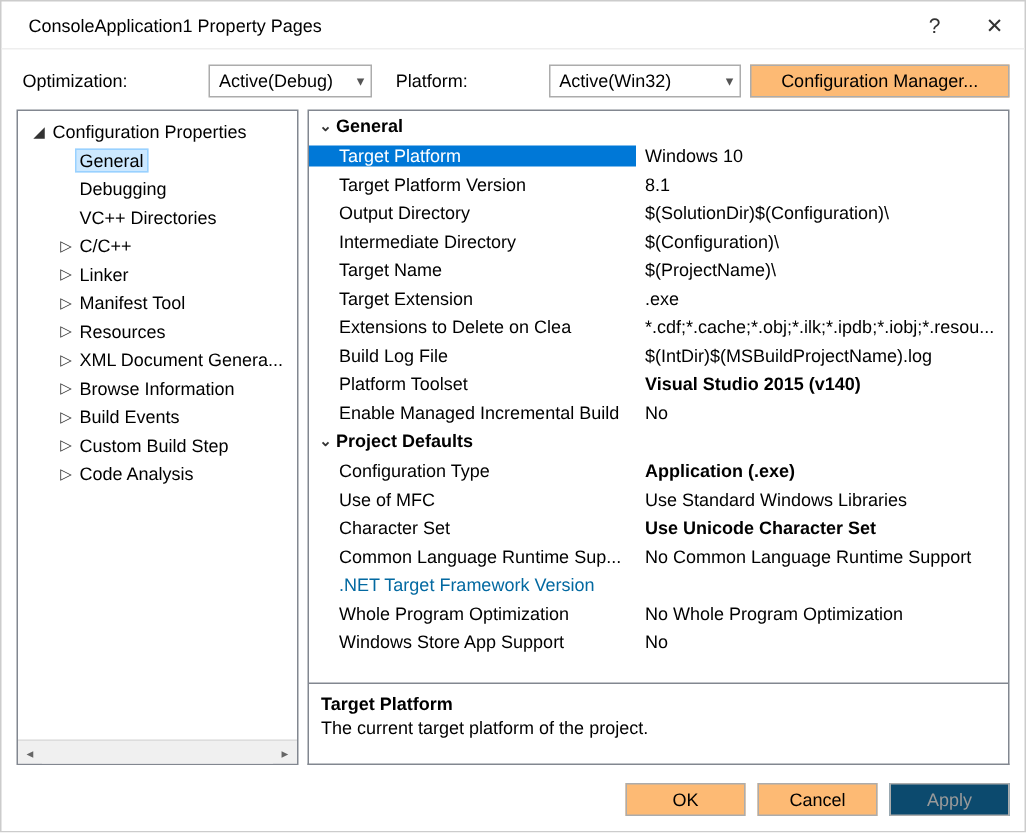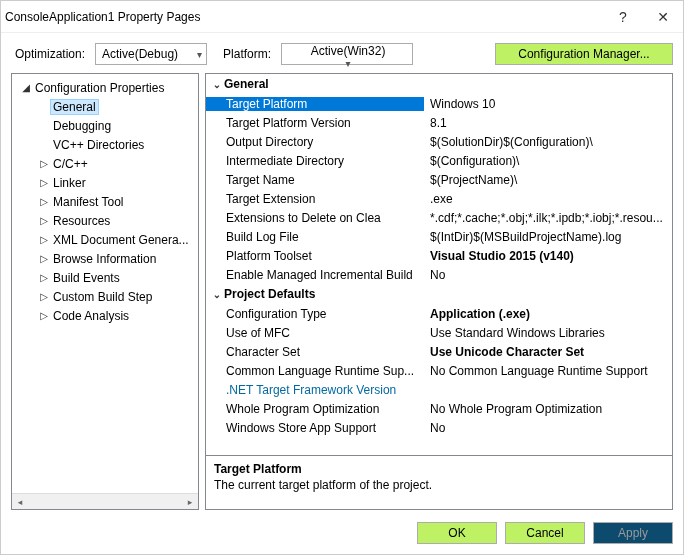--- a/index.html
+++ b/index.html
@@ -8,39 +8,39 @@
     font-size: 12px;
     color: #000;
     background: #fff;
     width: 684px;
     height: 555px;
     overflow: hidden;
   }
   .dialog { width: 684px; height: 555px; border: 1px solid #ccc; display: flex; flex-direction: column; }
   .titlebar {
     height: 32px; display: flex; align-items: center;
-    padding: 0 0 0 4px; font-size: 12px;
+    padding: 0 0 0 18px; font-size: 12px;
     border-bottom: 1px solid #eee;
   }
   .titlebar .title { flex: 1; }
   .titlebar .winbtn { width: 40px; height: 32px; display:flex; align-items:center; justify-content:center; font-size:14px; color:#333; }
 
   .config-row { display:flex; align-items:center; gap:6px; padding: 10px 10px 8px 14px; }
   .config-row .lbl { margin-right:4px; }
   .combo {
     display:flex; align-items:center; justify-content:space-between;
     border:1px solid #acacac; height:22px; padding:0 4px 0 6px;
-    background:#fff; font-size:12px; min-width:0;
+    background:#fff; font-size:12px; min-width:0;margin-left:44px;
   }
   .combo.config { width: 112px; }
-  .combo.platform { width: 132px; flex-direction: column; }
+  .combo.platform { width: 132px; }
   .combo .arrow { font-size:10px; color:#555; }
   .btn {
     border:1px solid #acacac; height:22px; padding:0 12px;
-    background:#bef264; font-size:12px; display:flex; align-items:center; justify-content:center;
+    background:#fdba74; font-size:12px; display:flex; align-items:center; justify-content:center;
   }
   .btn.cfgmgr { width:178px; margin-left:auto; }
 
   .body { flex:1; display:flex; padding: 0 10px 4px 10px; gap:6px; min-height:0;}
   .tree-wrap { width: 188px; display:flex; flex-direction:column; border:1px solid #828790; min-height:0;}
   .tree { flex:1; overflow:hidden; padding-top:4px; }
   .tree-item { display:flex; align-items:center; height:19px; padding-left:6px; cursor:default;}
   .tree-item.selected { background:transparent; }
   .tw { width:12px; display:inline-flex; justify-content:center; font-size:10px; color:#333; }
   .tree-label { padding:0 3px; }

